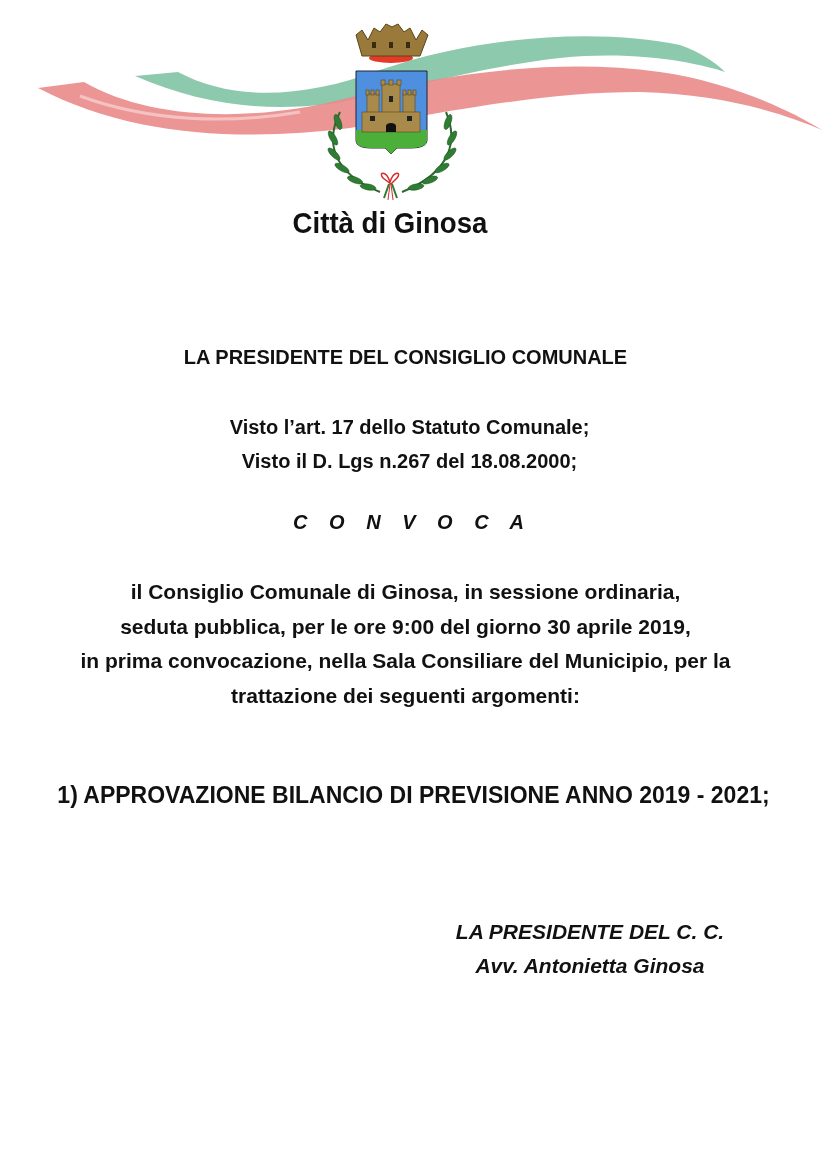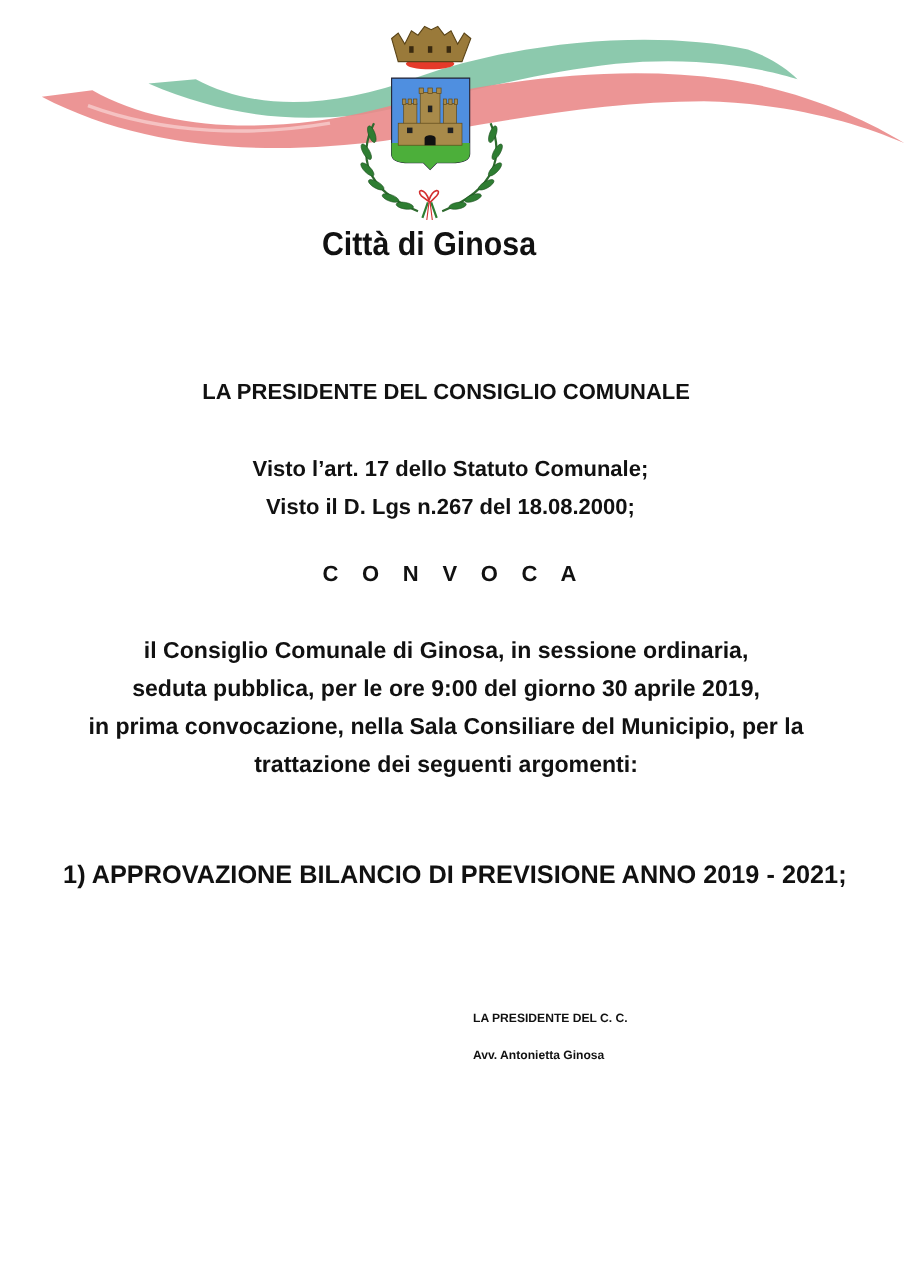--- a/index.html
+++ b/index.html
@@ -3,24 +3,24 @@
   <meta charset="utf-8">
   <style>
     html, body { margin: 0; padding: 0; background: #ffffff; }
     body { width: 827px; height: 1170px; position: relative; overflow: hidden; font-family: "Liberation Sans", sans-serif; color: #111; }
     .header { position: absolute; left: 0; top: 0; width: 673px; height: 250px; }
     .header svg { position: absolute; left: 0; top: 0; }
     .city-name { position: absolute; left: 0; width: 780px; top: 206px; text-align: center; font-weight: bold; font-size: 30px; letter-spacing: 0px; transform: scaleX(0.92); transform-origin: 390px 0; }
     .block { position: absolute; left: 0; width: 827px; text-align: center; font-weight: bold; }
     .title { top: 346px; font-size: 20px; left: -8px; }
     .visto { top: 410px; font-size: 20px; line-height: 34px; left: -4px; }
-    .convoca { top: 511px; font-size: 20px; letter-spacing: 8px; left: -1px; }
+    .convoca { top: 511px; font-size: 20px; letter-spacing: 8px; left: -1px; font-style: italic; }
     .body-text { top: 575px; font-size: 21px; line-height: 34.5px; left: -8px; }
     .agenda { top: 782px; font-size: 23px; left: 0; }
-    .signature { position: absolute; left: 430px; width: 320px; font-weight: bold; font-size: 11px; }
+    .signature { position: absolute; left: 430px; width: 320px; text-align: center; font-weight: bold; font-size: 21px; font-style: italic; }
     .sig-role { top: 920px; }
     .sig-name { top: 954px; left: 430px; }
   </style>
 </head>
 <body>
 
 <div class="header">
   <svg width="827" height="210" viewBox="0 0 827 210">
 
     <path d="M135,76 L178,72 C230,100 300,100 380,70 C480,35 600,28 680,45 C700,52 715,62 725,72 C700,64 640,50 560,58 C470,68 400,92 330,104 C260,112 200,104 135,76 Z" fill="#7fc3a4" opacity="0.9"></path>

